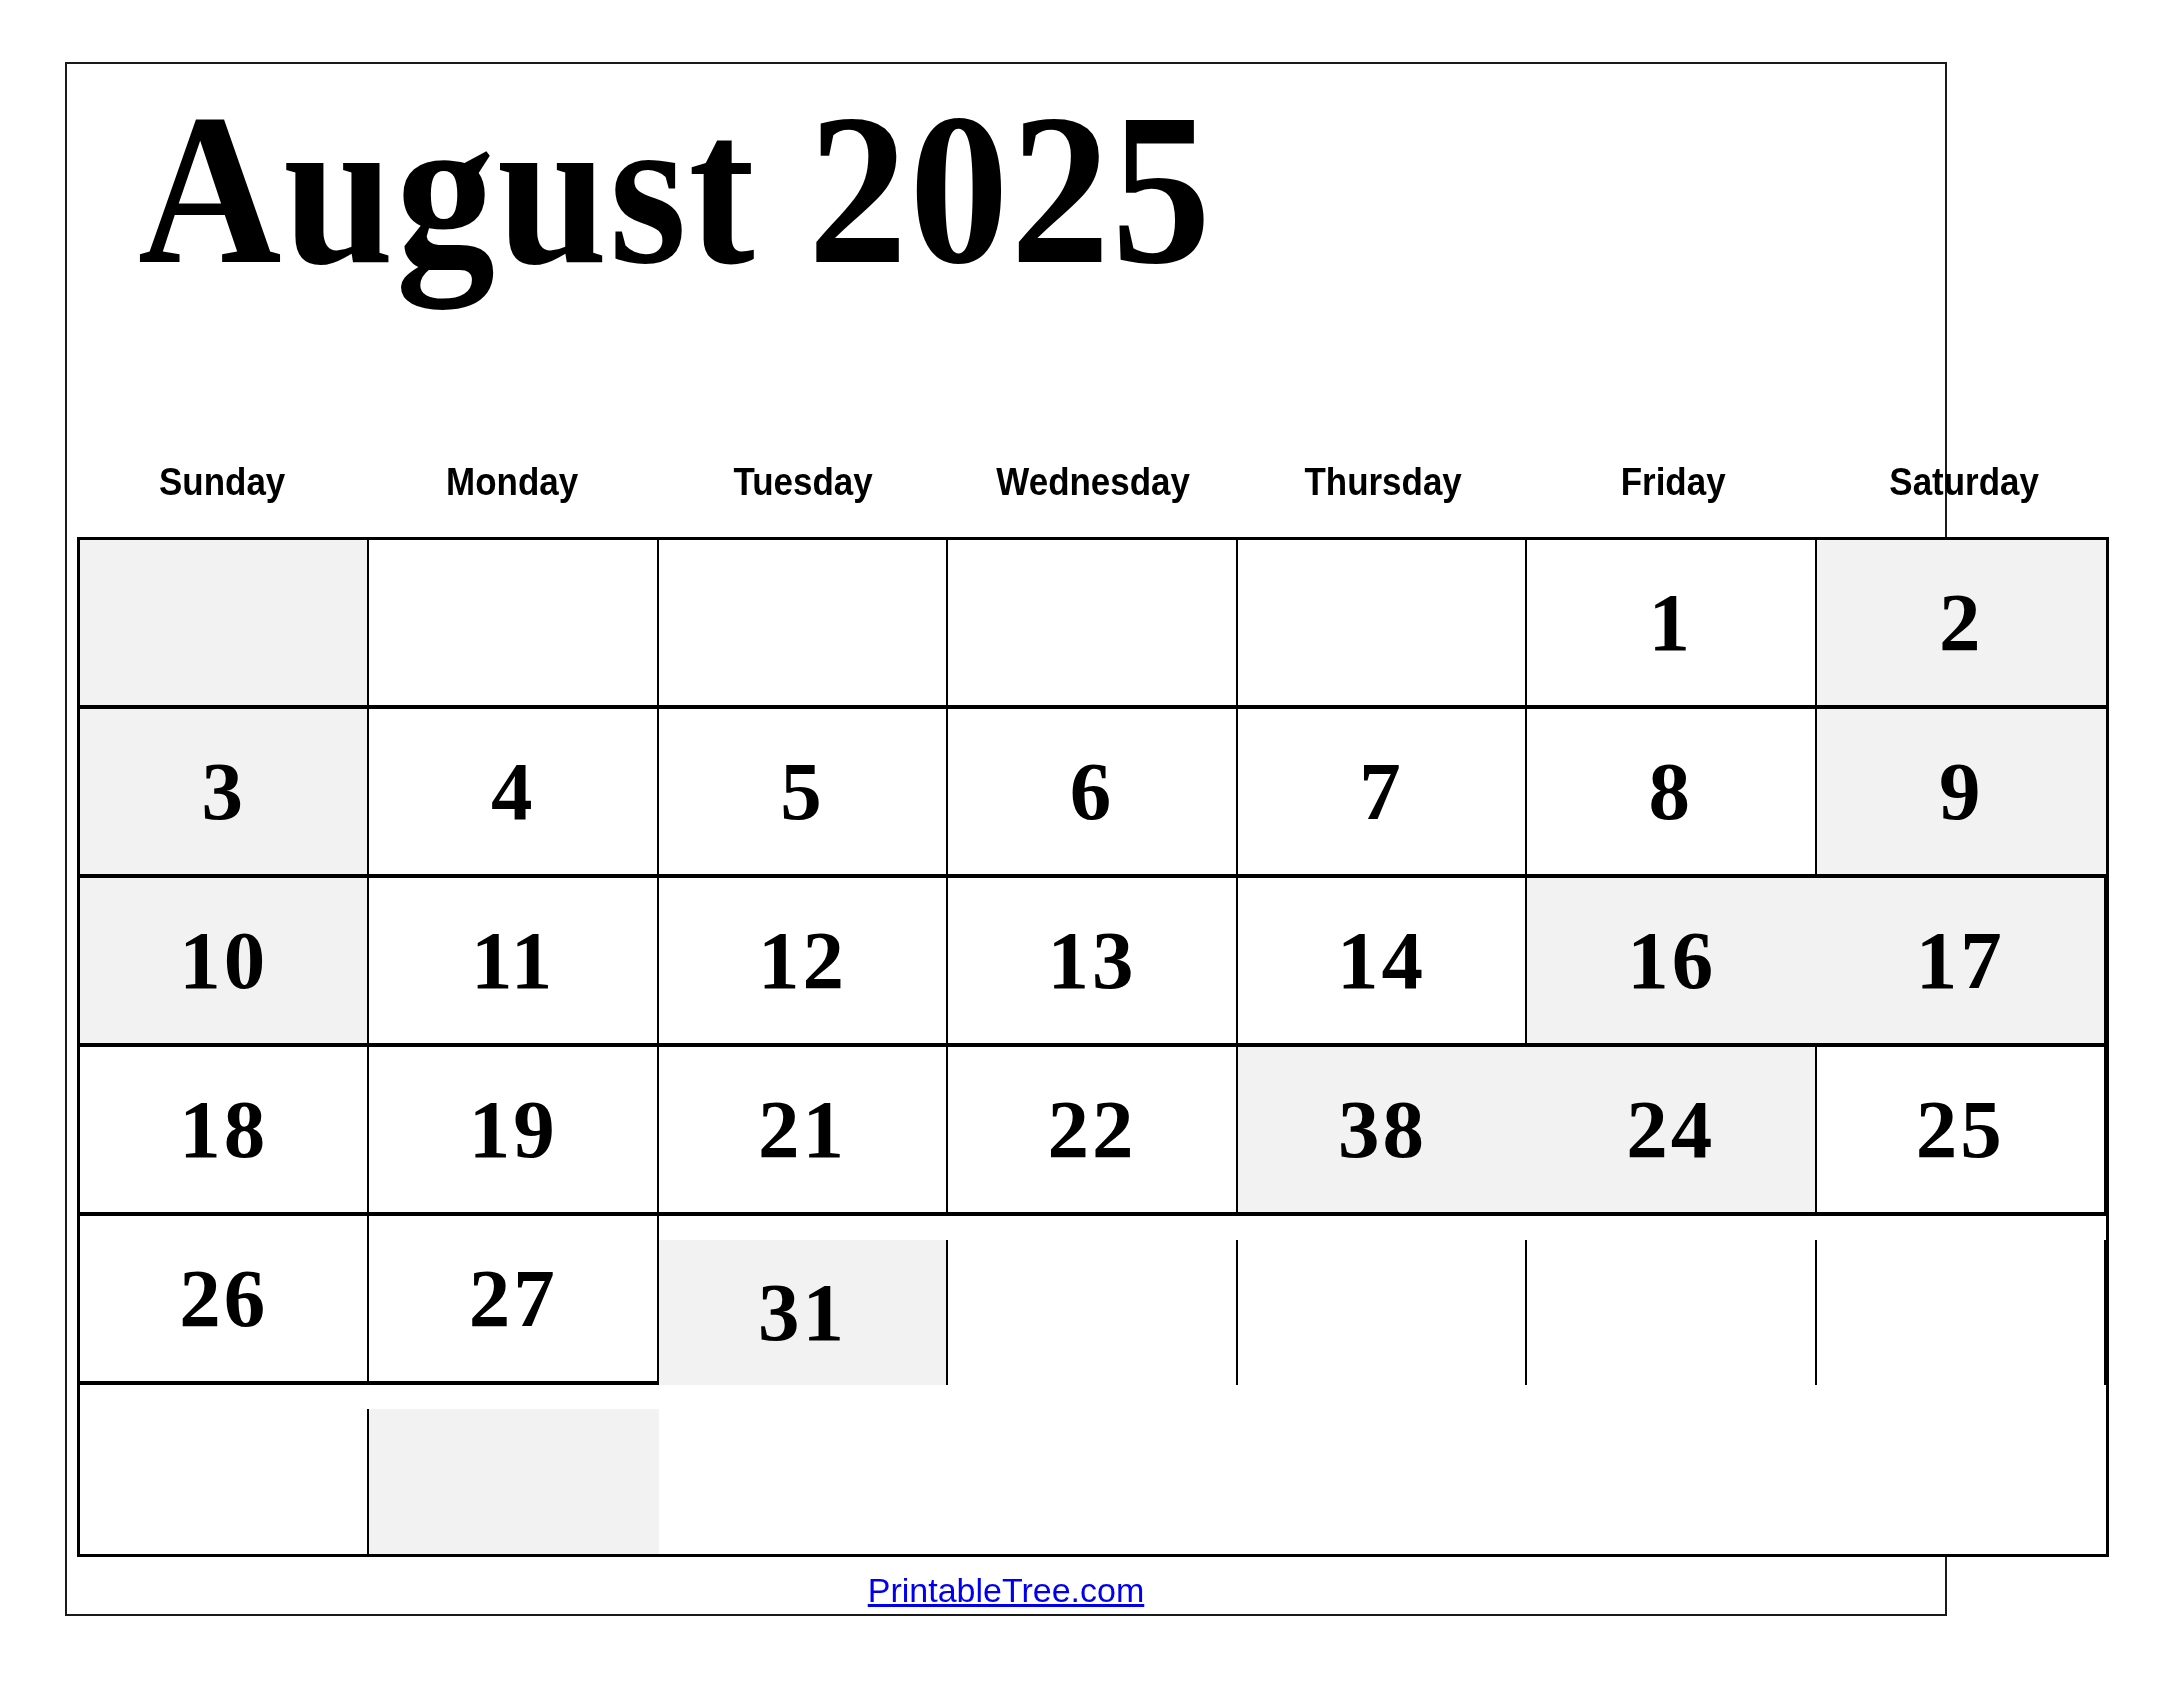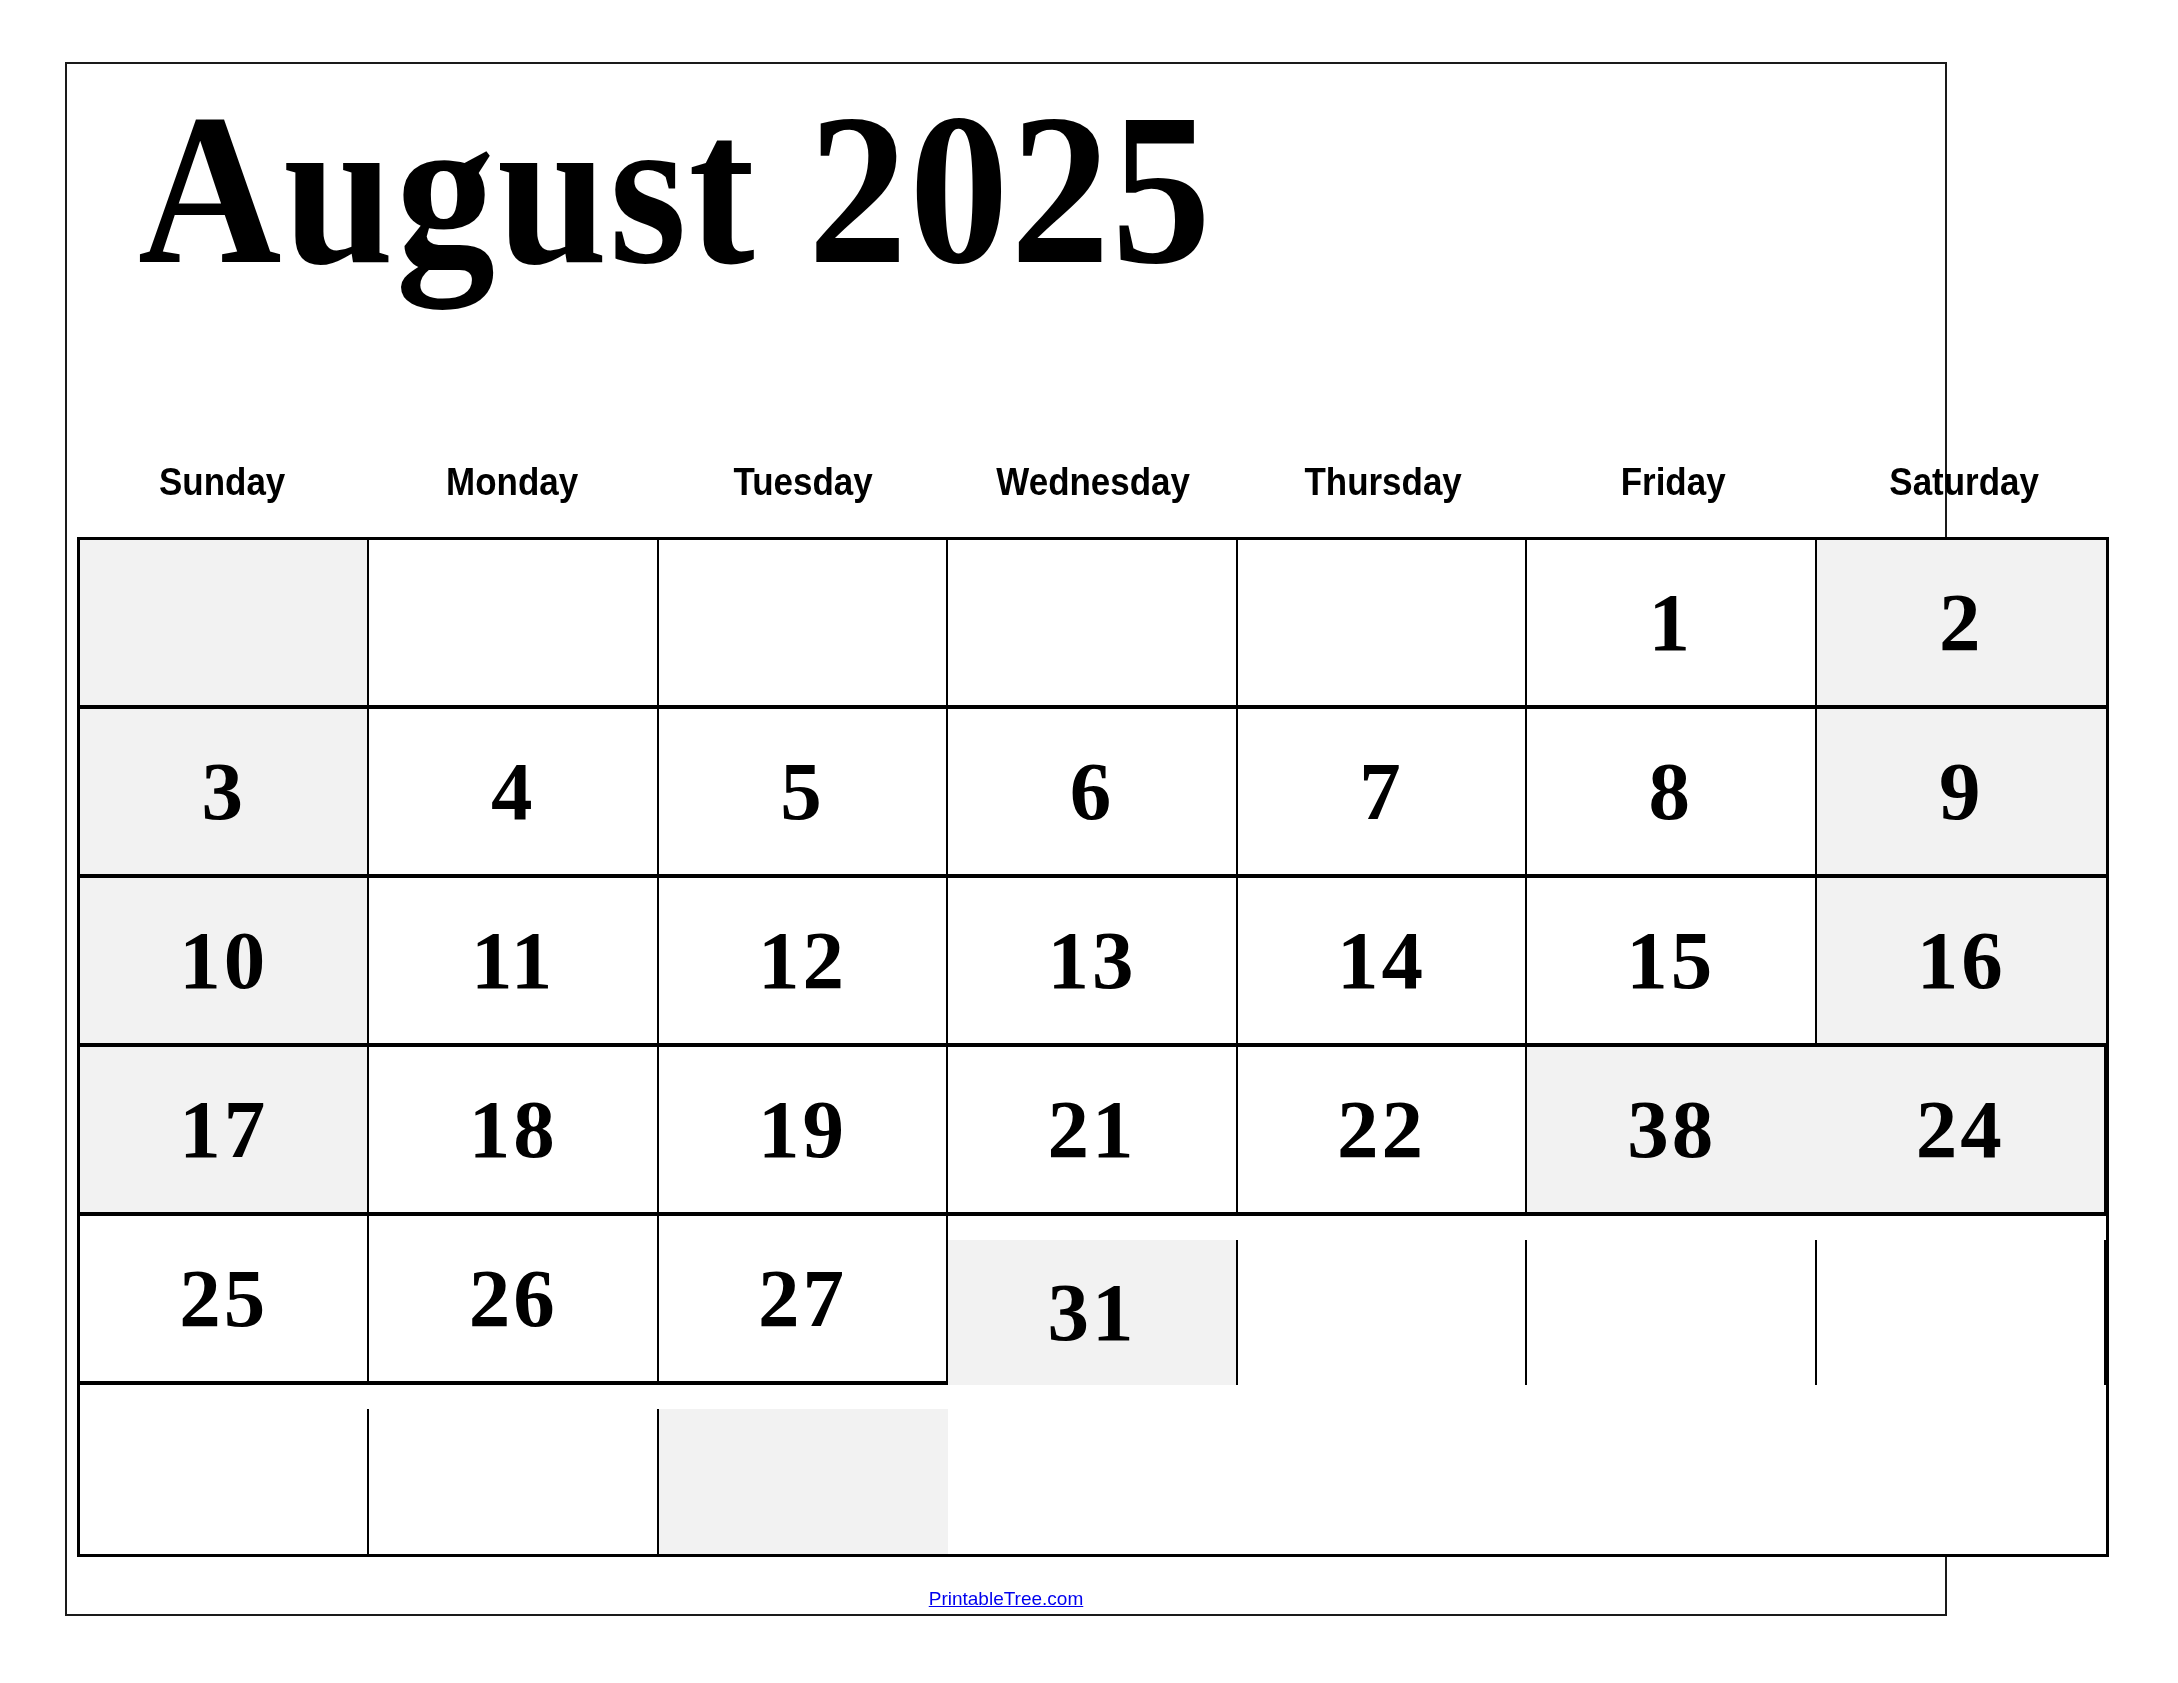--- a/index.html
+++ b/index.html
@@ -89,21 +89,21 @@
   }
   .footer {
     position: absolute;
     left: 0;
     bottom: 4px;
     width: 100%;
     text-align: center;
   }
   .footer a {
     font-family: "Liberation Sans", sans-serif;
-    font-size: 19px;
+    font-size: 34px;
     color: var(--link);
   }
 </style>
 </head>
 <body>
 
 <div class="frame">
 
   <div class="title">August 2025</div>
 
@@ -168,23 +168,20 @@
       </div>
       <div class="day-cell">
         <span class="day-number">12</span>
       </div>
       <div class="day-cell">
         <span class="day-number">13</span>
       </div>
       <div class="day-cell">
         <span class="day-number">14</span>
       </div>
-      <div class="day-cell">
-        <span class="day-number">15</span>
-      </div>
       <div class="day-cell weekend last-col">
         <span class="day-number">16</span>
       </div>
       <div class="day-cell weekend">
         <span class="day-number">17</span>
       </div>
       <div class="day-cell">
         <span class="day-number">18</span>
       </div>
       <div class="day-cell">

